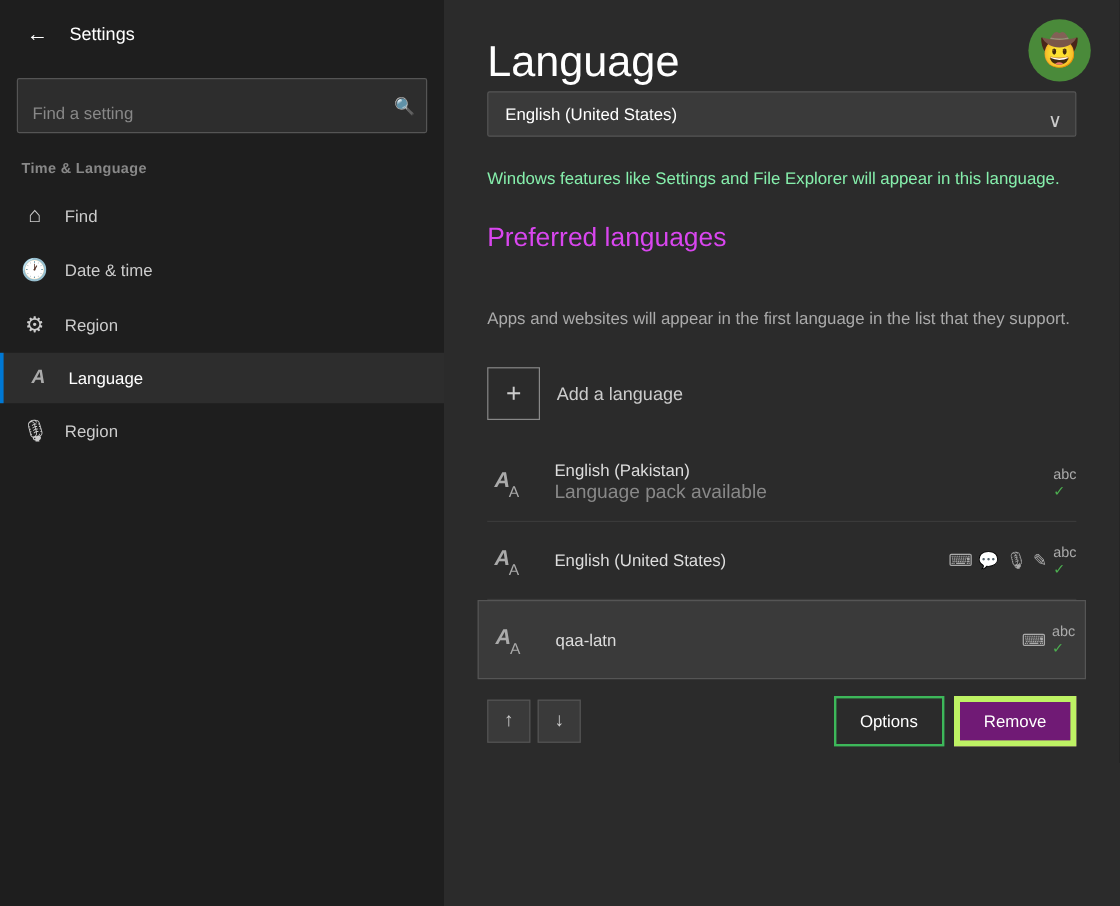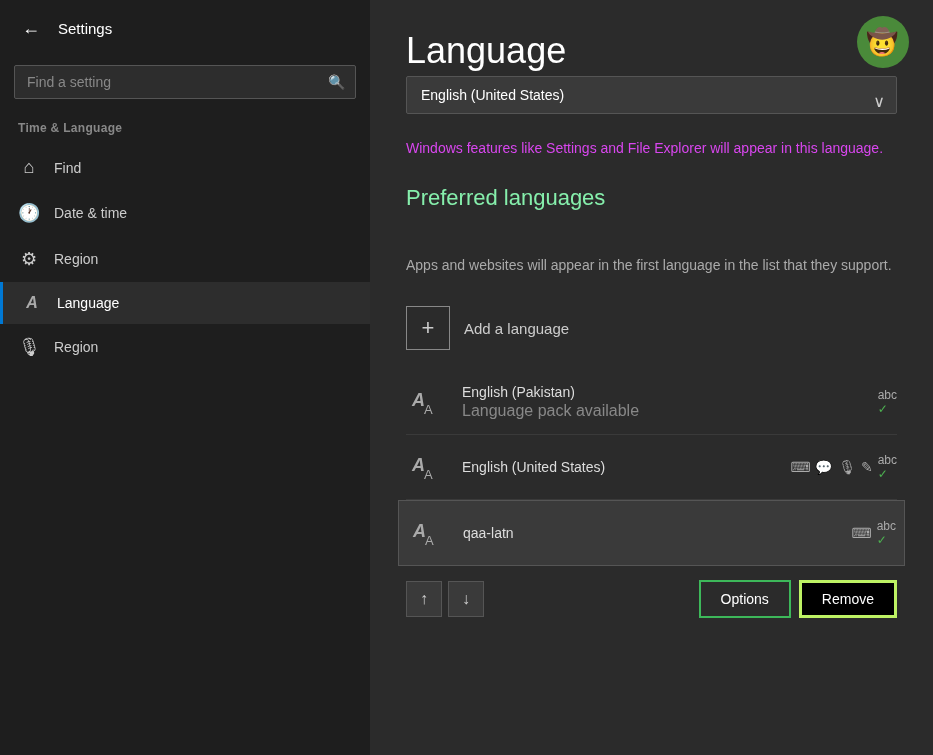--- a/index.html
+++ b/index.html
@@ -48,21 +48,21 @@
 
     .search-box {
       margin: 8px 14px 16px 14px;
       position: relative;
     }
     .search-box input {
       width: 100%;
       background: #2d2d2d;
       border: 1px solid #555;
       color: #aaa;
-      padding: 8px 36px 8px 12px;
+      padding: 20px 36px 8px 12px;
       font-size: 14px;
       border-radius: 2px;
       outline: none;
     }
     .search-box input::placeholder { color: #888; }
     .search-icon {
       position: absolute;
       right: 10px;
       top: 50%;
       transform: translateY(-50%);
@@ -162,29 +162,29 @@
       right: 12px;
       top: 50%;
       transform: translateY(-50%);
       color: #ccc;
       pointer-events: none;
       font-size: 16px;
     }
 
     .lang-description {
       font-size: 14px;
-      color: #d946ef;
+      color: #86efac;
       margin-bottom: 26px;
       line-height: 1.5;
     }
 
     .preferred-heading {
       font-size: 22px;
       font-weight: 300;
-      color: #86efac;
+      color: #d946ef;
       margin-bottom: 10px;
       margin-top: 23px;
     }
 
     .preferred-desc {
       font-size: 14px;
       color: #aaa;
       margin-bottom: 20px;
       line-height: 1.5;
       margin-top: 44px;
@@ -300,22 +300,22 @@
       padding: 8px 20px;
       background: #2b2b2b;
       border: 2px solid #3db85a;
       color: #fff;
       font-size: 14px;
       cursor: pointer;
     }
 
     .remove-btn {
       padding: 8px 20px;
-      background: #000000;
-      border: 3px solid #bef264;
+      background: #701a75;
+      border: 5px solid #bef264;
       color: #fff;
       font-size: 14px;
       cursor: pointer;
     }
 
     
     .main::-webkit-scrollbar { width: 6px; }
     .main::-webkit-scrollbar-track { background: #2b2b2b; }
     .main::-webkit-scrollbar-thumb { background: #555; }
   </style>

